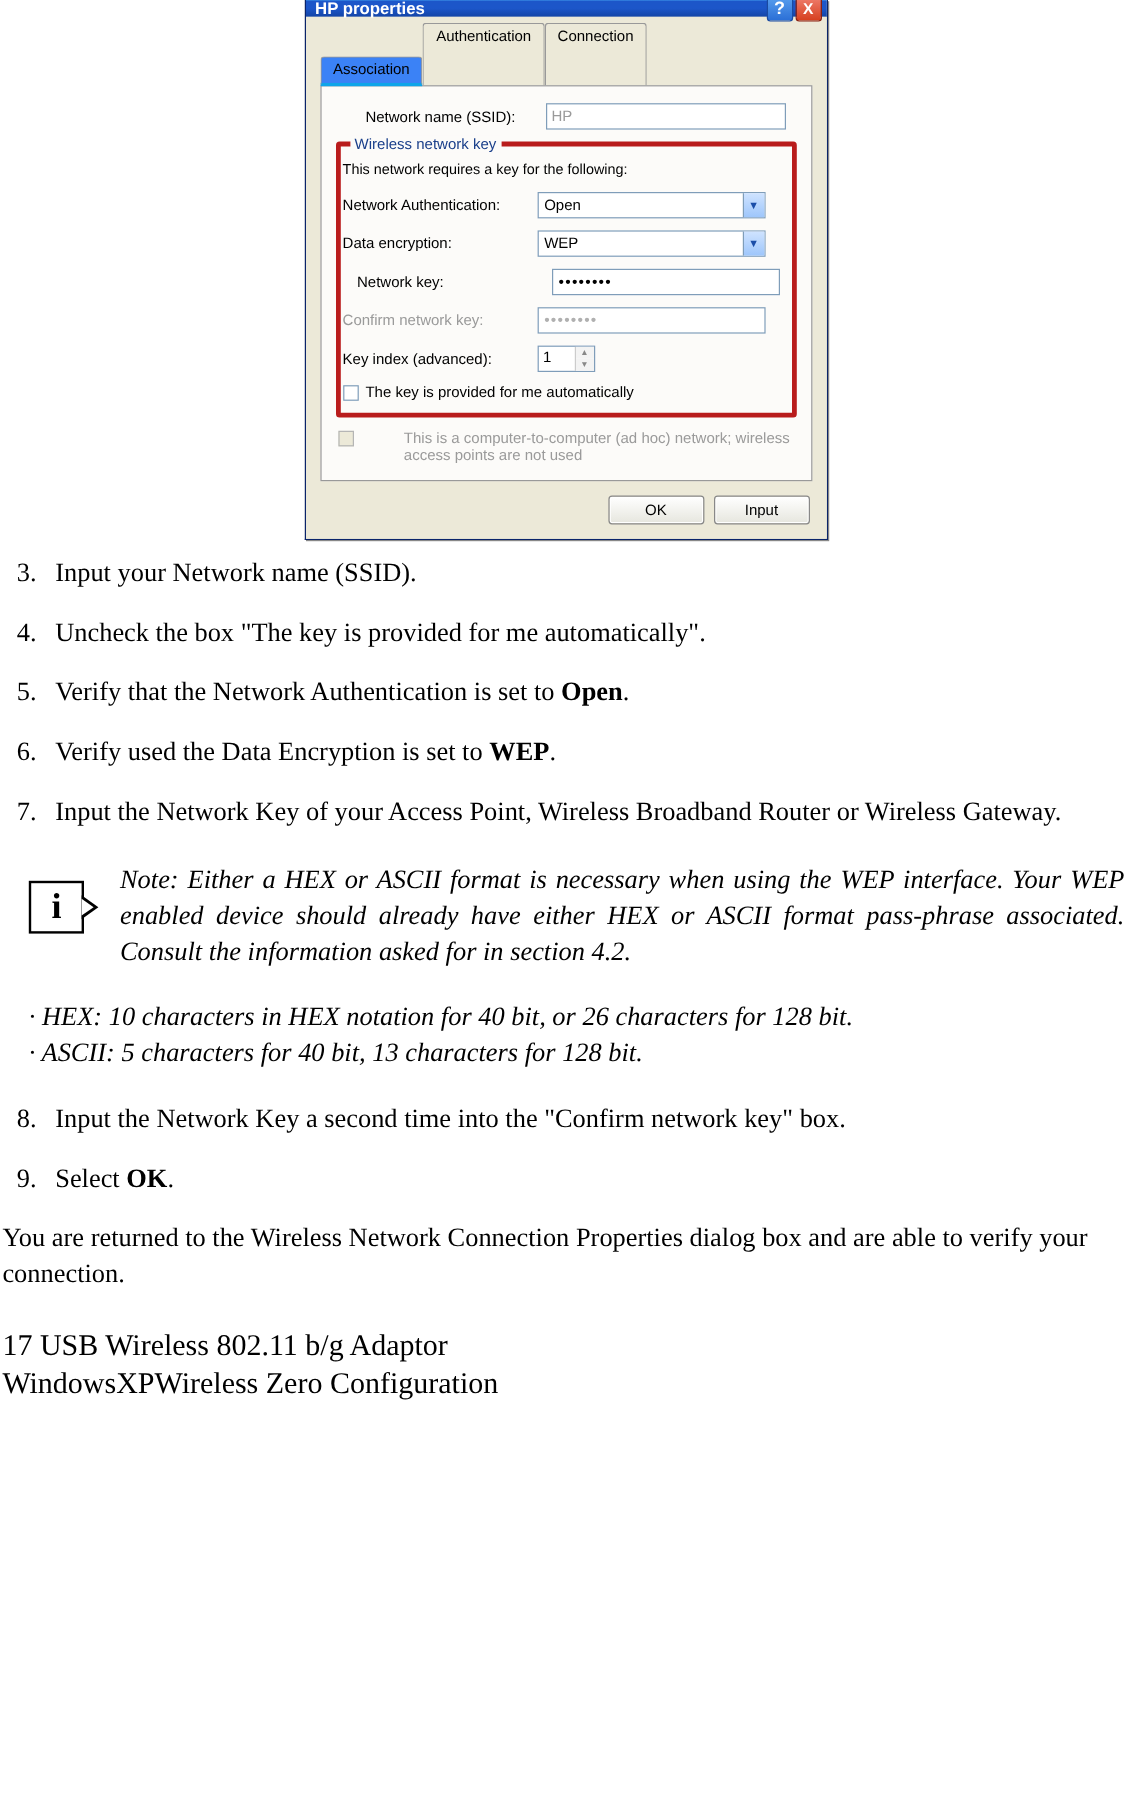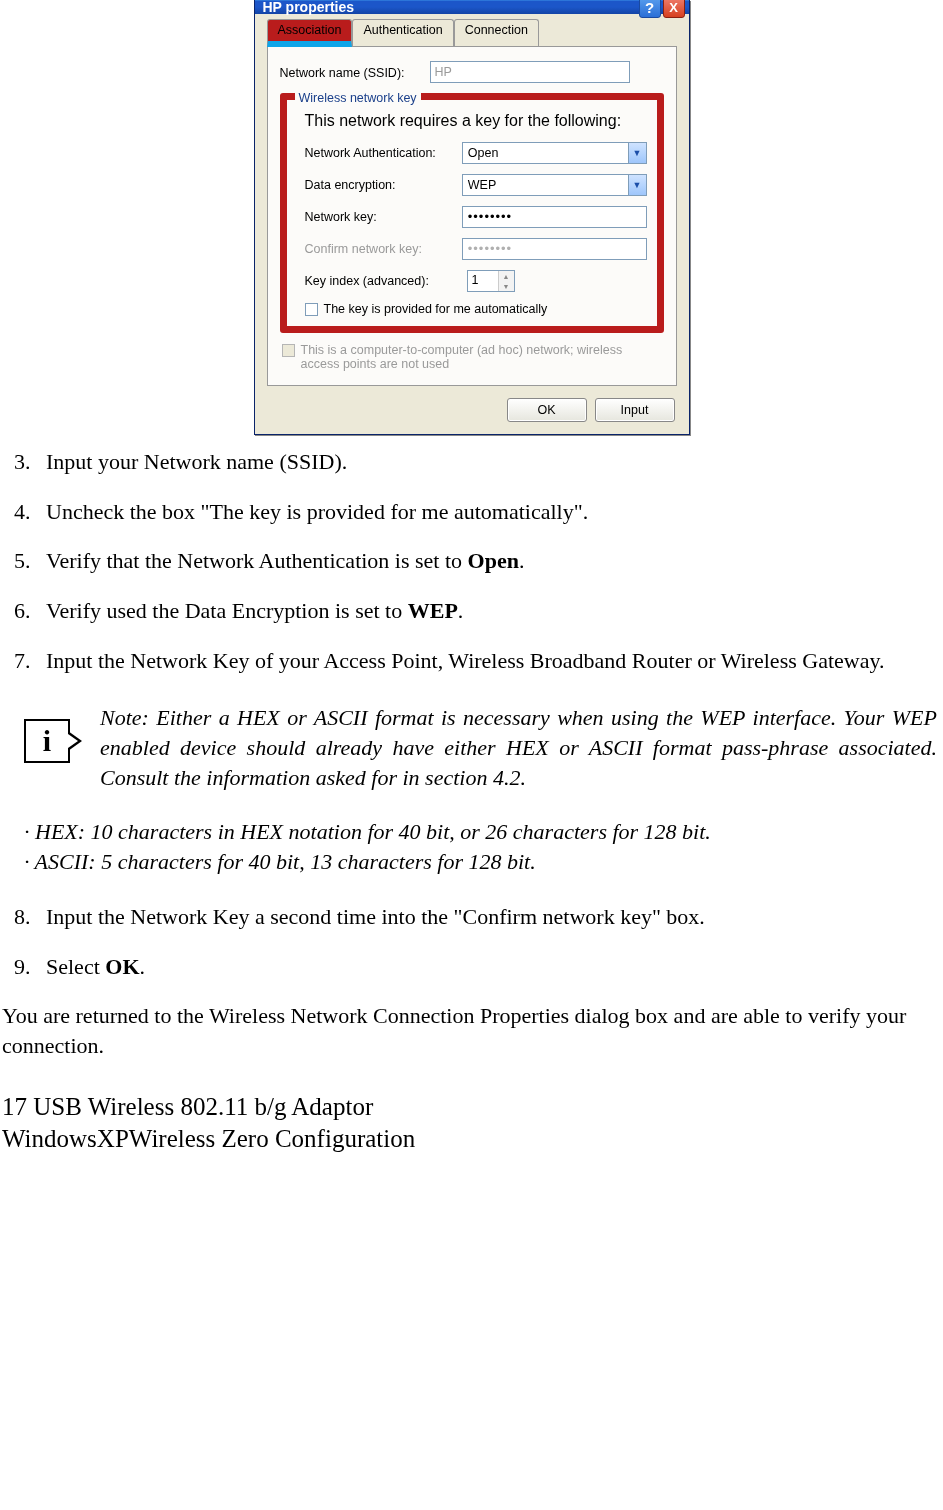--- a/index.html
+++ b/index.html
@@ -58,45 +58,46 @@
     border:1px solid #999;
     border-bottom:none;
     background:#ece9d8;
     padding:3px 10px 4px 10px;
     font-size:12.5px;
     margin-right:0px;
     border-top-left-radius:3px; border-top-right-radius:3px;
     position:relative;
   }
   .tab.active {
-    background:#b91c1c;
-    border-bottom:6px solid #0ea5e9;
+    background:#3b82f6;
+    border-bottom:3px solid #0ea5e9;
     z-index:2;
+    margin-top:28px;
   }
   .tab-panel {
     border:1px solid #999;
     background:#fcfbf9;
     padding:14px 12px 10px 12px;
     position:relative;
   }
 
   .row { display:flex; align-items:center; margin-bottom:10px; }
   .row label { font-size:12.5px; }
-  .lbl-col { width:150px; }
+  .lbl-col { width:150px;margin-left:25px; }
 
   .xp-input {
     height:22px; border:1px solid #7f9db9; background:#fff;
     font-family:Tahoma,sans-serif; font-size:12.5px; padding:2px 4px;
   }
   .ssid-input { width:200px; color:#9a9a9a; }
 
   .groupbox {
-    border:7px solid #b91c1c;
+    border:4px solid #b91c1c;
     border-radius:3px;
-    padding:12px 10px 10px 18px;
+    padding:12px 10px 10px 2px;
     margin-top:6px; margin-bottom:10px;
     position:relative;
   }
   .group-legend {
     position:absolute; top:-9px; left:8px;
     background:#fcfbf9; padding:0 4px;
     color:#1a3f8a; font-size:12.5px;
   }
   .groupbox .grow { display:flex; align-items:center; margin-bottom:10px; }
   .glabel { width:162px; font-size:12.5px; }
@@ -198,21 +199,21 @@
           <div class="tab">Connection</div>
         </div>
         <div class="tab-panel">
           <div class="row">
             <div class="lbl-col"><label>Network name (SSID):</label></div>
             <input class="xp-input ssid-input" value="HP" style="">
           </div>
 
           <div class="groupbox">
             <span class="group-legend">Wireless network key</span>
-            <div style="font-size:16px; margin-bottom:12px;">This network requires a key for the following:</div>
+            <div style="font-size:12px; margin-bottom:12px;">This network requires a key for the following:</div>
 
             <div class="grow">
               <div class="glabel">Network Authentication:</div>
               <div class="xp-combo">
                 <span>Open</span>
                 <span class="combo-chev">▼</span>
               </div>
             </div>
             <div class="grow">
               <div class="glabel">Data encryption:</div>
@@ -238,21 +239,21 @@
                   <div>▼</div>
                 </div>
               </div>
             </div>
             <div class="xp-check">
               <span class="box"></span>
               <span>The key is provided for me automatically</span>
             </div>
           </div>
 
-          <div class="xp-check disabled" style="margin:6px 2px 4px 2px;">
+          <div class="xp-check disabled" style="margin:6px 2px 4px 2px;gap:36px;">
             <span class="box"></span>
             <span>This is a computer-to-computer (ad hoc) network; wireless access points are not used</span>
           </div>
         </div>
 
         <div class="dialog-buttons">
           <div class="xp-btn">OK</div>
           <div class="xp-btn">Input</div>
         </div>
       </div>

